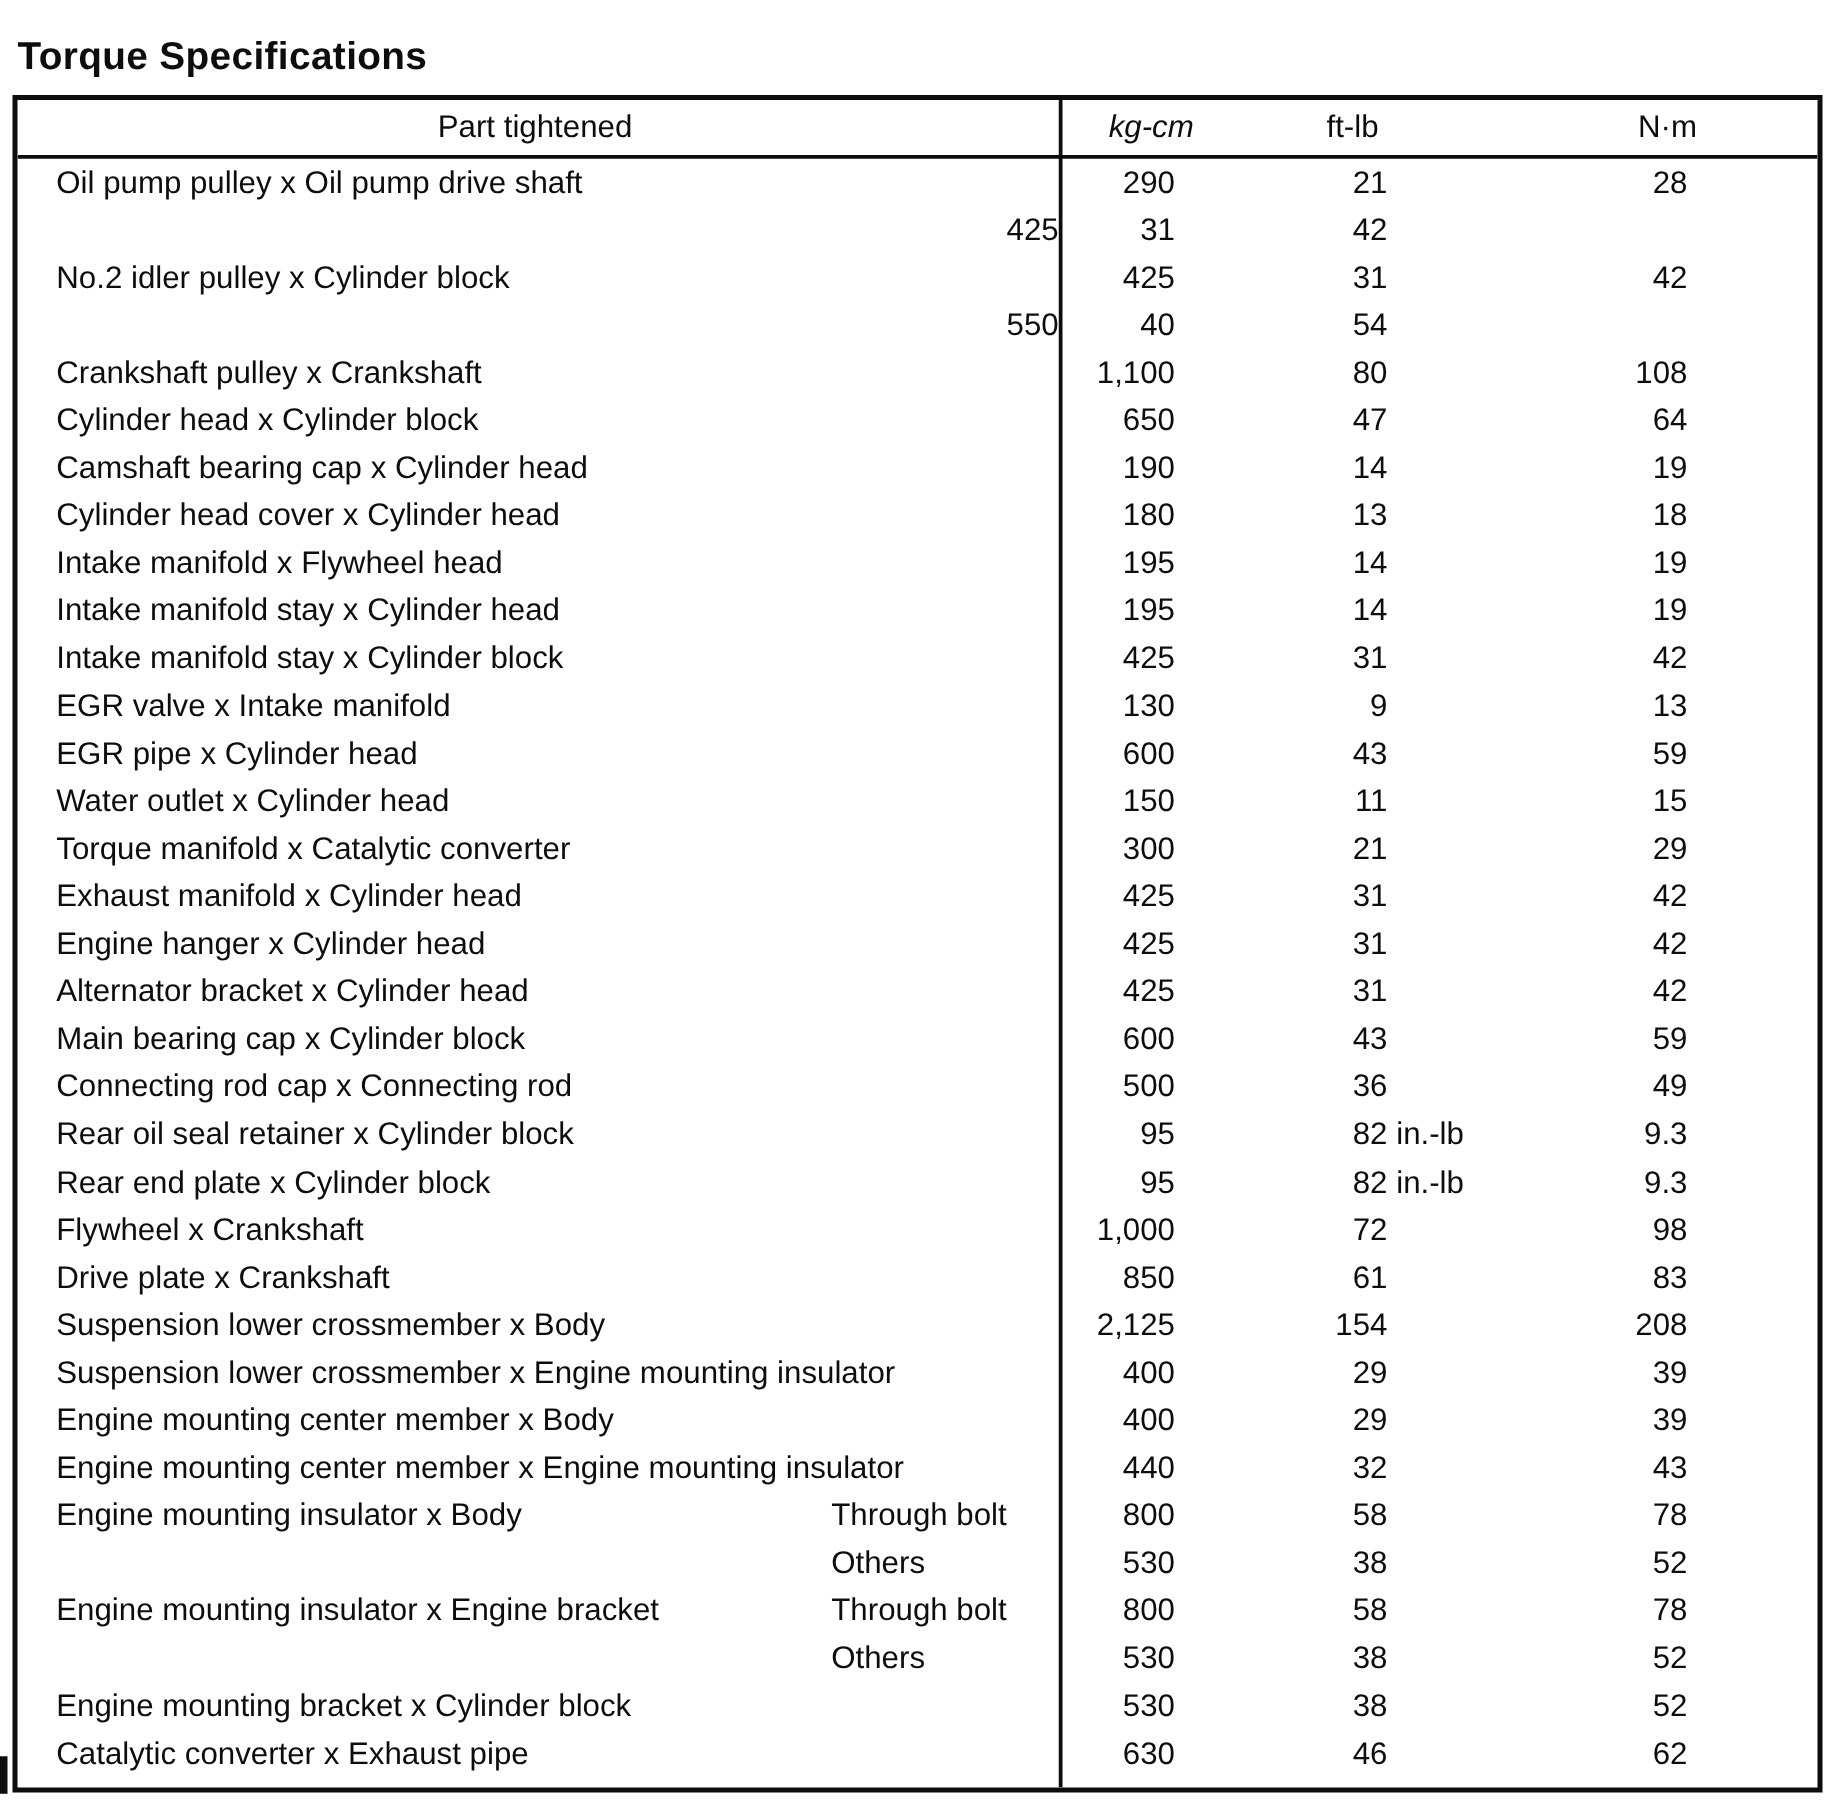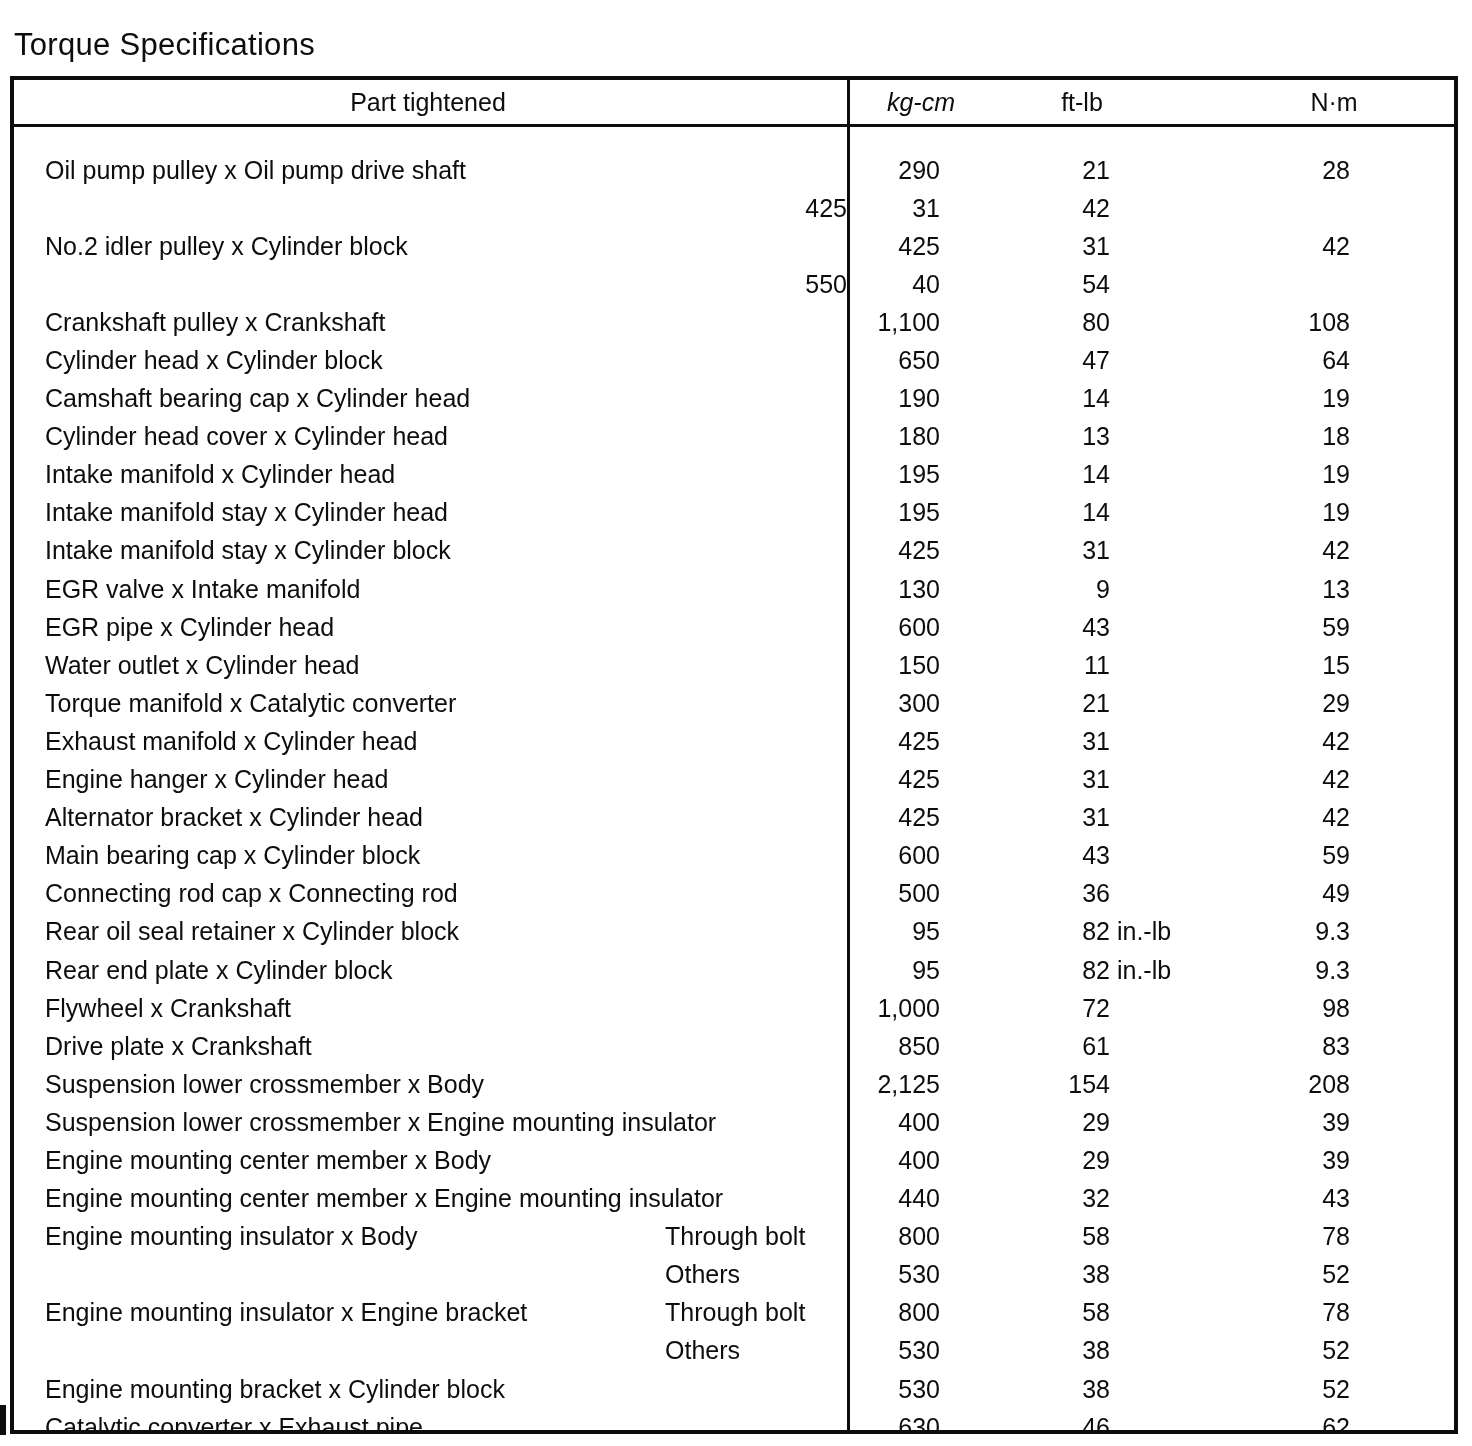--- a/index.html
+++ b/index.html
@@ -4,41 +4,41 @@
 <style>
   html,body{margin:0;padding:0;}
   body{
     width:1472px;height:1446px;position:relative;
     background:#ffffff;color:#0d0d0d;
     font-family:"Liberation Sans","DejaVu Sans",sans-serif;
     -webkit-font-smoothing:antialiased;
   }
   .page-title{
     position:absolute;left:14px;top:6px;
-    font-size:31px;font-weight:400;letter-spacing:0.3px;
+    font-size:31px;font-weight:700;letter-spacing:0.3px;
   }
   .spec-table{
     position:absolute;left:10px;top:76px;width:1448px;height:1358px;
     border:4px solid #0d0d0d;box-sizing:border-box;overflow:hidden;
   }
   .vdivider{
     position:absolute;left:833px;top:0;bottom:0;width:3px;background:#0d0d0d;
   }
   .thead{
     position:relative;height:44px;border-bottom:3px solid #0d0d0d;
     font-size:25px;
   }
   .th{
     position:absolute;top:50%;transform:translate(-50%,-50%);white-space:nowrap;
   }
   .th-part{left:414px;}
   .th-kg{left:907px;font-style:italic;}
   .th-ft{left:1068px;}
   .th-nm{left:1320px;}
-  .rows{padding-top:24px;}
+  .rows{padding-top:0;}
   .row{
     display:grid;
     grid-template-columns:651px 182px 93px 170px 240px 1fr;
     height:38.1px;align-items:center;font-size:25px;
   }
   .c{white-space:nowrap;}
   .part{padding-left:31px;}
   .kg,.ft,.nm{text-align:right;}
   .ftu{display:inline-block;width:0;white-space:pre;overflow:visible;}
   .scan-mark{
@@ -109,21 +109,21 @@
         <div class="c nm">19</div>
       </div>
     <div class="row">
         <div class="c part">Cylinder head cover x Cylinder head</div>
         <div class="c sub"></div>
         <div class="c kg">180</div>
         <div class="c ft"><span>13</span><span class="ftu"></span></div>
         <div class="c nm">18</div>
       </div>
     <div class="row">
-        <div class="c part">Intake manifold x Cylinder head</div>
+        <div class="c part">Intake manifold x Flywheel head</div>
         <div class="c sub"></div>
         <div class="c kg">195</div>
         <div class="c ft"><span>14</span><span class="ftu"></span></div>
         <div class="c nm">19</div>
       </div>
     <div class="row">
         <div class="c part">Intake manifold stay x Cylinder head</div>
         <div class="c sub"></div>
         <div class="c kg">195</div>
         <div class="c ft"><span>14</span><span class="ftu"></span></div>

